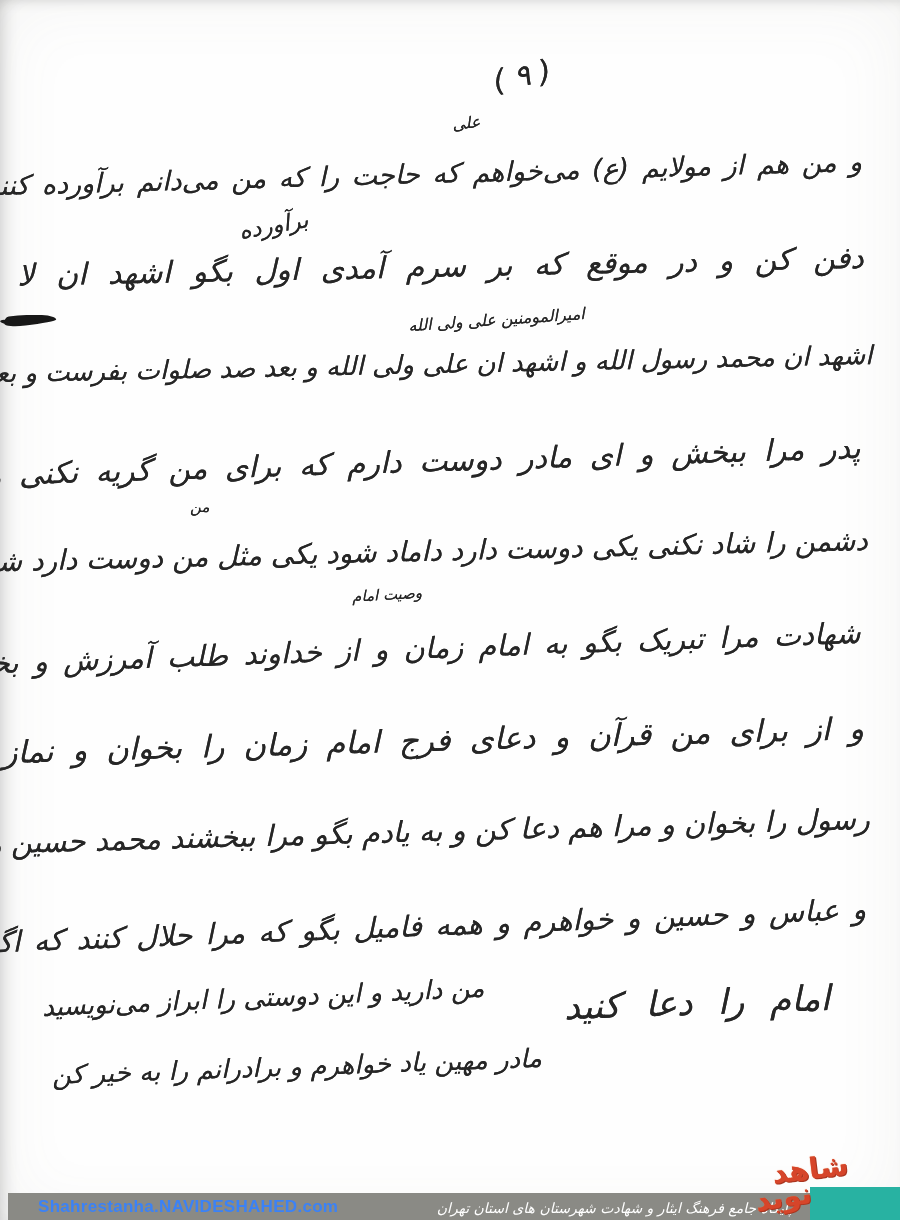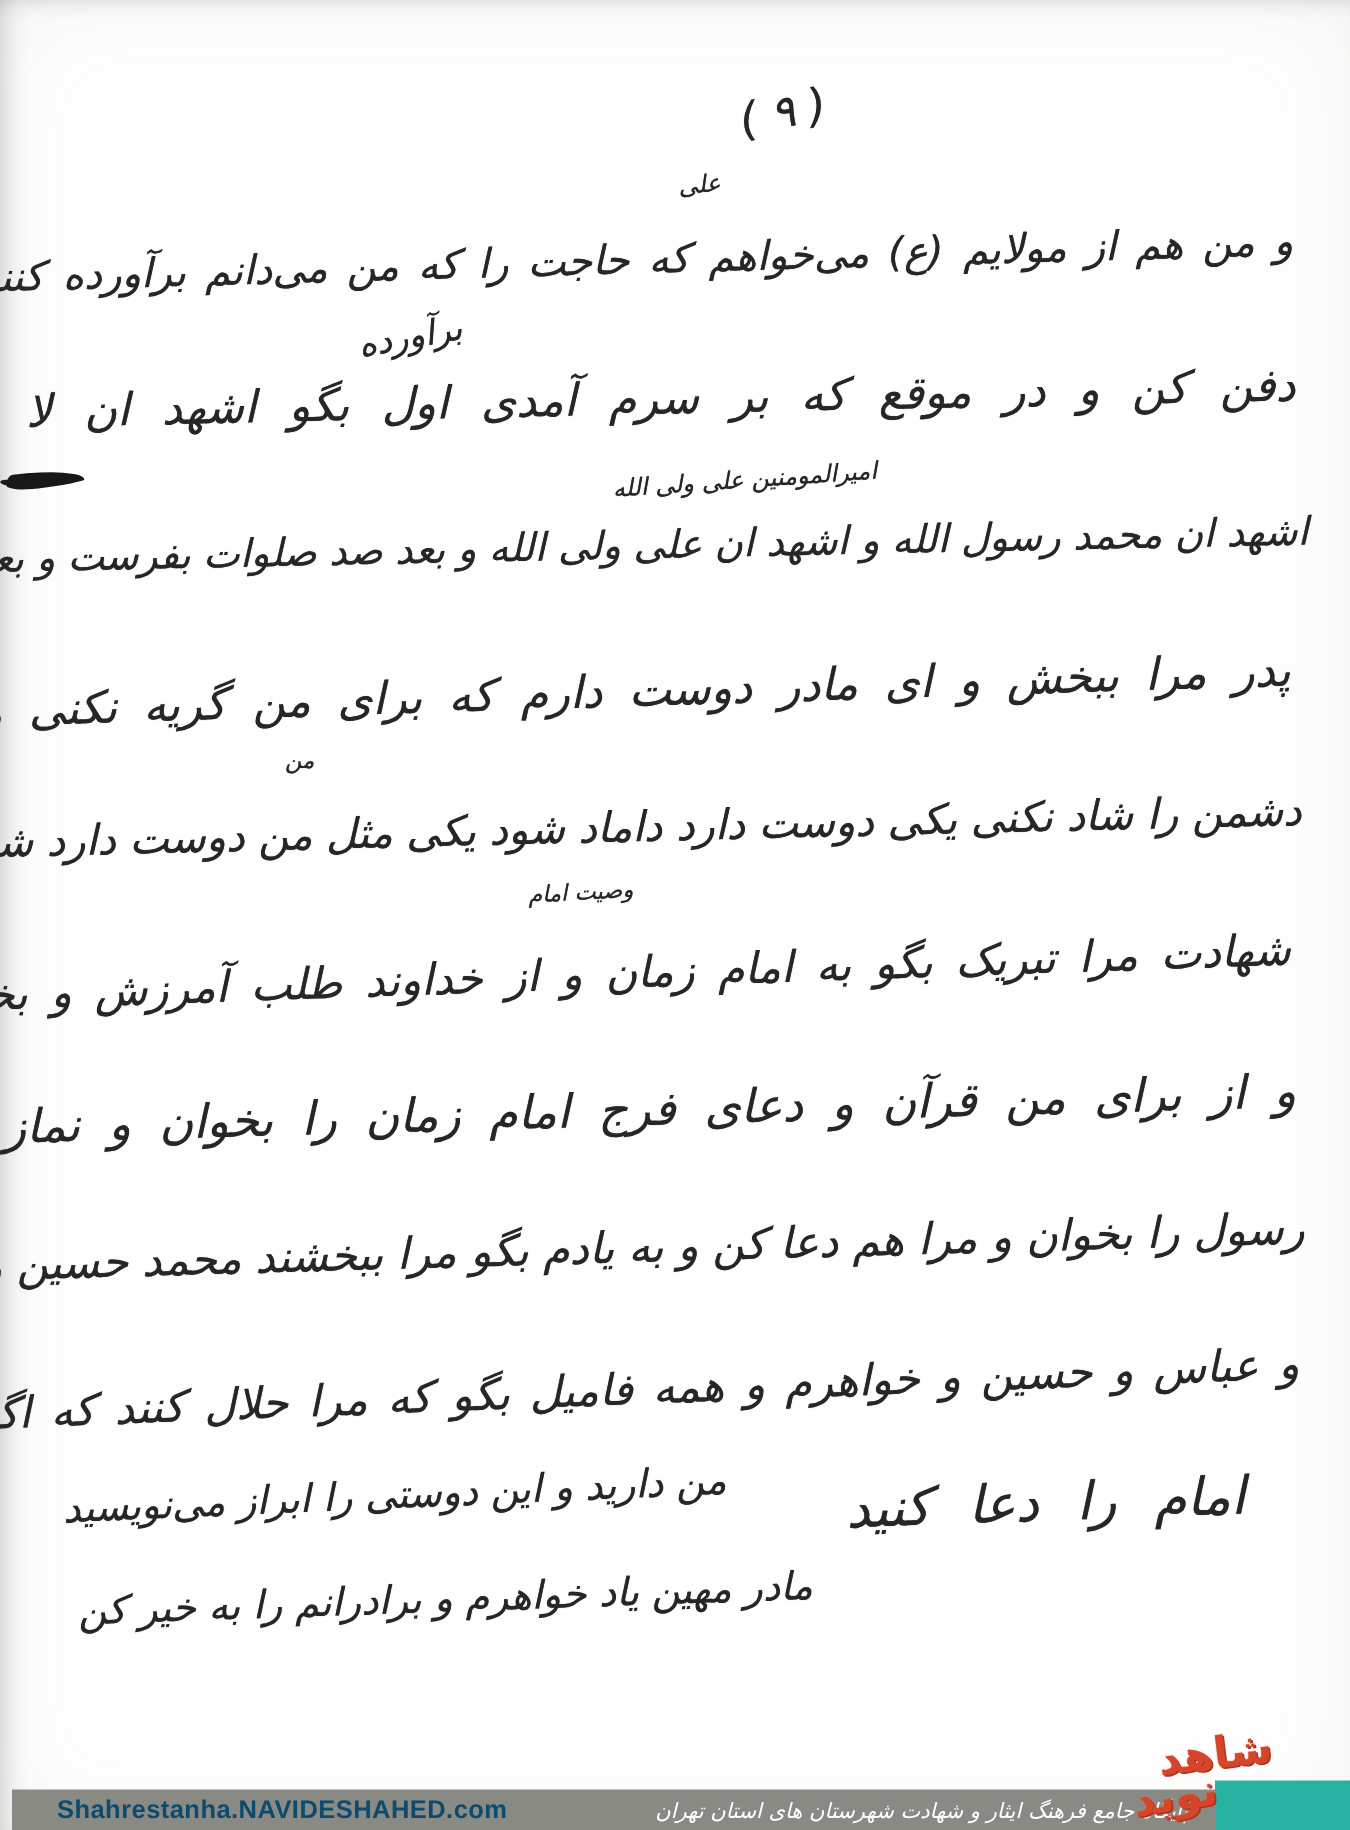--- a/index.html
+++ b/index.html
@@ -49,21 +49,21 @@
     content:"";position:absolute;left:-4px;top:3px;width:12px;height:4px;background:#181818;
     border-radius:50%;transform:rotate(14deg);
   }
   
   .footer-bar{
     position:absolute;left:8px;right:0;bottom:0;height:27px;background:#8a8a85;z-index:1;
   }
   .site-url{
     position:absolute;left:38px;bottom:3px;z-index:2;
     font-family:"Liberation Sans","DejaVu Sans",sans-serif;font-weight:bold;
-    font-size:17px;color:#0c4a6e;letter-spacing:.3px;
+    font-size:17px;color:#3b82f6;letter-spacing:.3px;
   }
   .site-title{
     position:absolute;right:108px;bottom:4px;z-index:2;direction:rtl;
     font-family:"DejaVu Sans",sans-serif;font-style:italic;
     font-size:14px;color:#ffffff;white-space:nowrap;
   }
   .teal-block{
     position:absolute;right:0;bottom:0;width:90px;height:33px;background:#28b2a2;z-index:3;
   }
   .logo{position:absolute;right:50px;bottom:0;width:120px;height:64px;z-index:6;}

